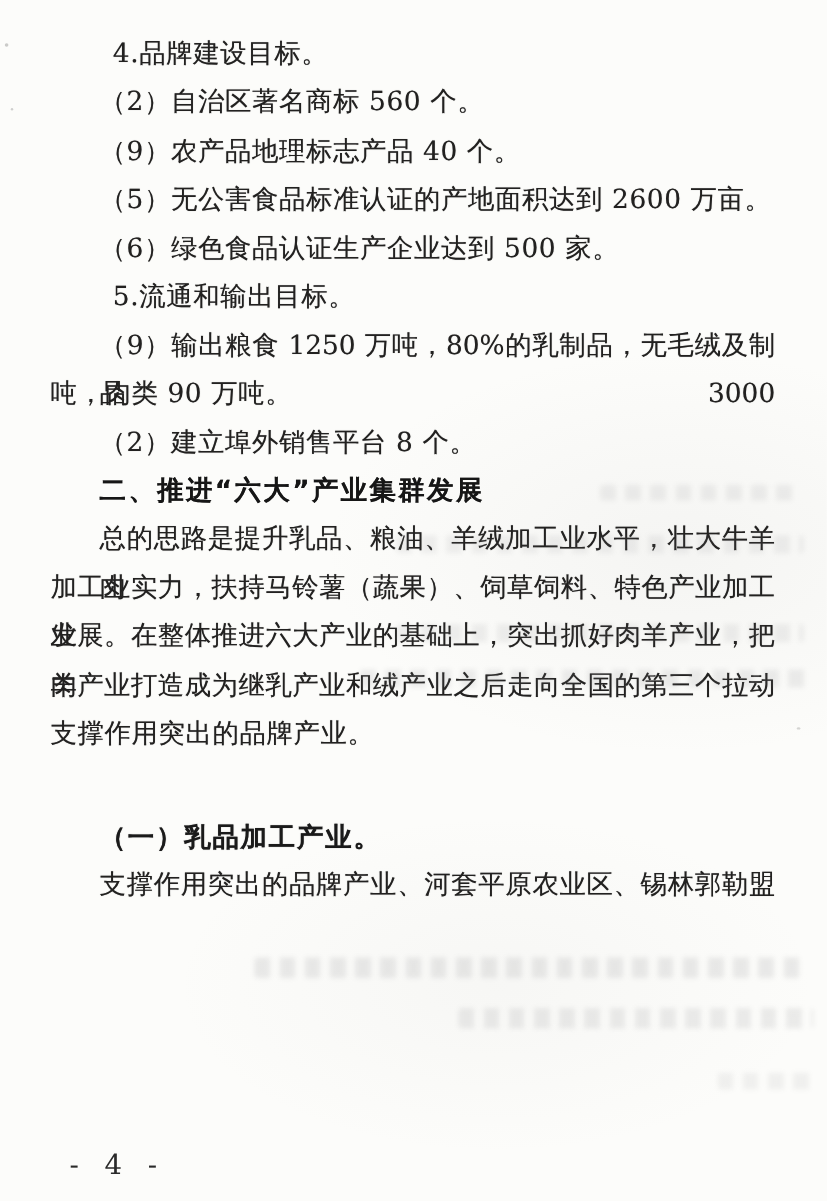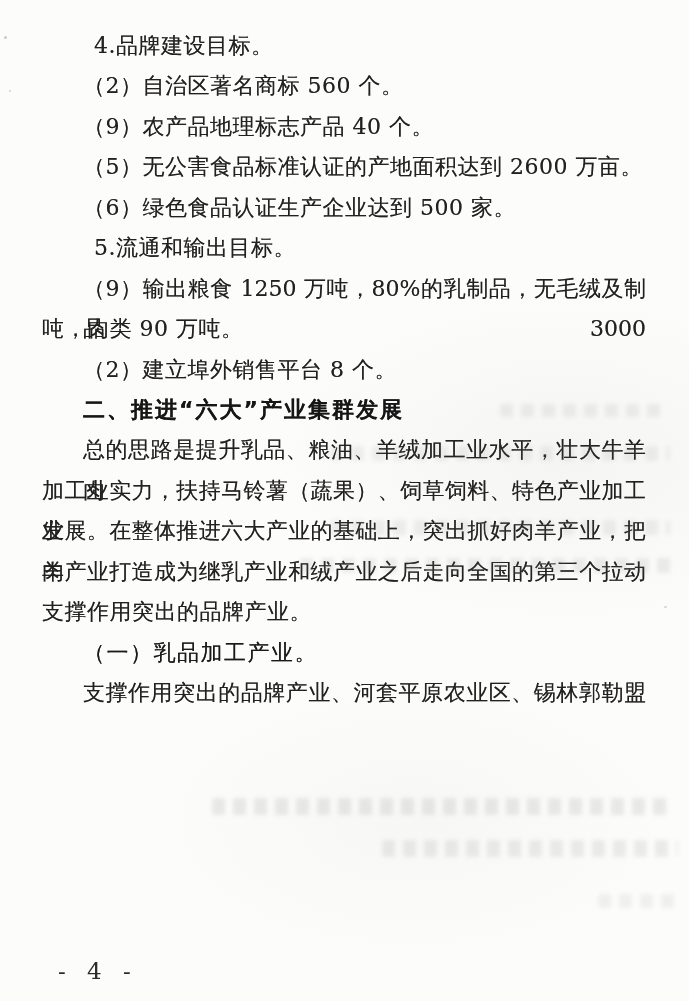--- a/index.html
+++ b/index.html
@@ -37,24 +37,25 @@
     letter-spacing:0;
   }
   .h1{
     font-family:"DejaVu Sans","Liberation Sans",sans-serif;
     font-weight:bold;
     letter-spacing:2px;
     color:#161616;
     text-shadow:0 0 0.5px rgba(0,0,0,0.7);
   }
   .h2{
-    font-weight:normal;
+    font-weight:bold;
     letter-spacing:1.5px;
     color:#1a1a1a;
     text-shadow:0 0 0.6px rgba(0,0,0,0.7);
+    margin-top:45px;
   }
   .pagenum{
     position:absolute;left:58px;top:958px;
     font-size:23px;letter-spacing:7px;color:#2a2a2a;
     font-family:"DejaVu Serif","Liberation Serif",serif;
   }
   
   .smudge{
     position:absolute;
     filter:blur(2px);

